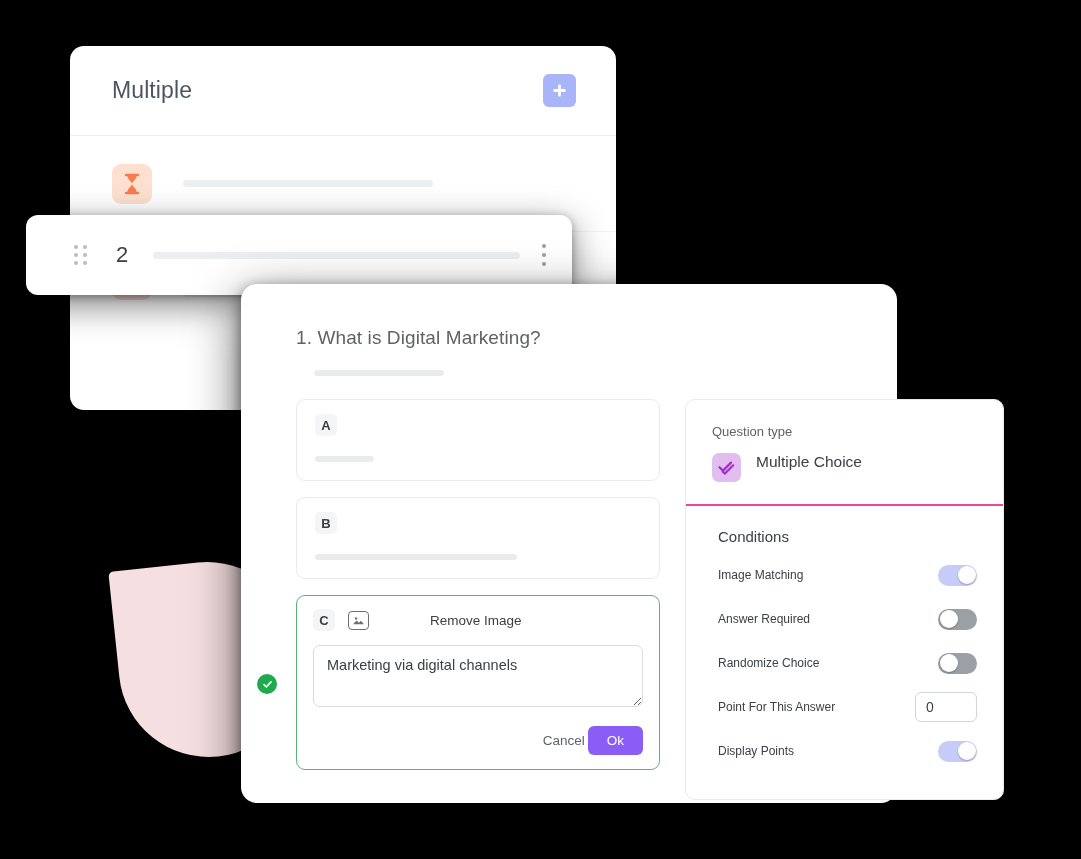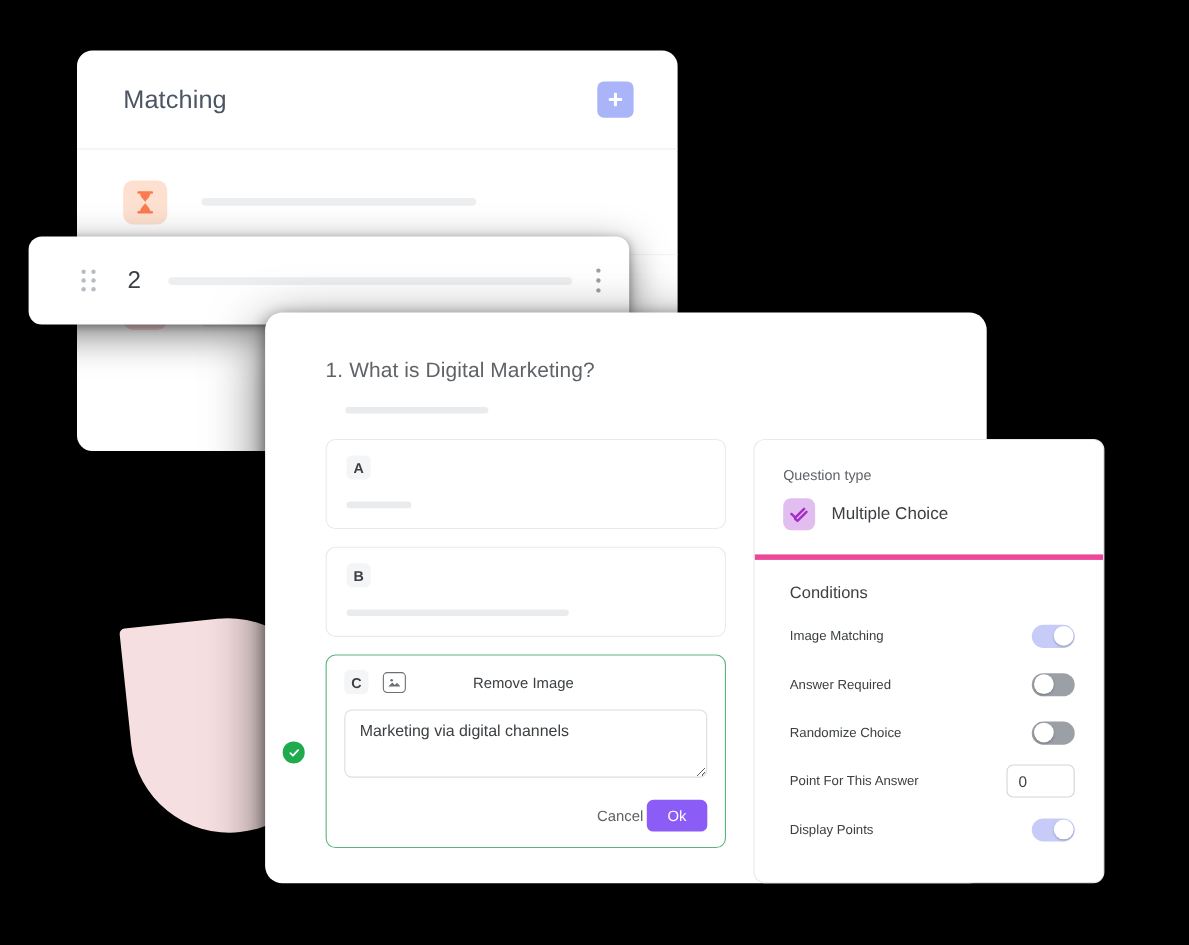--- a/index.html
+++ b/index.html
@@ -224,23 +224,23 @@
     display: flex; align-items: center; justify-content: center;
   }
 
   
   .panel {
     border: 1px solid #e8eaed;
     border-radius: 10px;
     background: #fff;
     overflow: hidden;
   }
-  .panel-sec1 { padding: 24px 26px 22px 26px; border-bottom: 5px solid #ec4899; }
+  .panel-sec1 { padding: 24px 26px 22px 26px; border-bottom: 2px solid #ec4899; }
   .panel-label { font-size: 13px; color: #5f6368; }
-  .qtype-row { display: flex; align-items: center; gap: 15px; margin-top: 14px; }
+  .qtype-row { display: flex; align-items: flex-start; gap: 15px; margin-top: 14px; }
   .qtype-ico {
     width: 29px; height: 29px;
     background: #e2bdef;
     border-radius: 7px;
     display:flex; align-items:center; justify-content:center;
   }
   .qtype-name { font-size: 15.5px; color: #3c4043; }
 
   .panel-sec2 { padding: 22px 26px 26px 32px; }
   .cond-title { font-size: 15px; color: #3c4043; margin-bottom: 8px; }
@@ -282,21 +282,21 @@
 </style>
 </head>
 <body>
 
 <div id="stage">
 
   <div class="petal"></div>
 
   <div class="questions-card">
     <div class="questions-head">
-      <div class="questions-title">Matching</div>
+      <div class="questions-title">Multiple</div>
       <div class="add-btn">
         <svg width="17" height="17" viewBox="0 0 17 17">
           <rect x="7.1" y="2.4" width="2.8" height="12.2" rx="1" fill="#ffffff"></rect>
           <rect x="2.4" y="7.1" width="12.2" height="2.8" rx="1" fill="#ffffff"></rect>
         </svg>
       </div>
     </div>
 
     <div class="q-row">
       <div class="q-ico peach">

